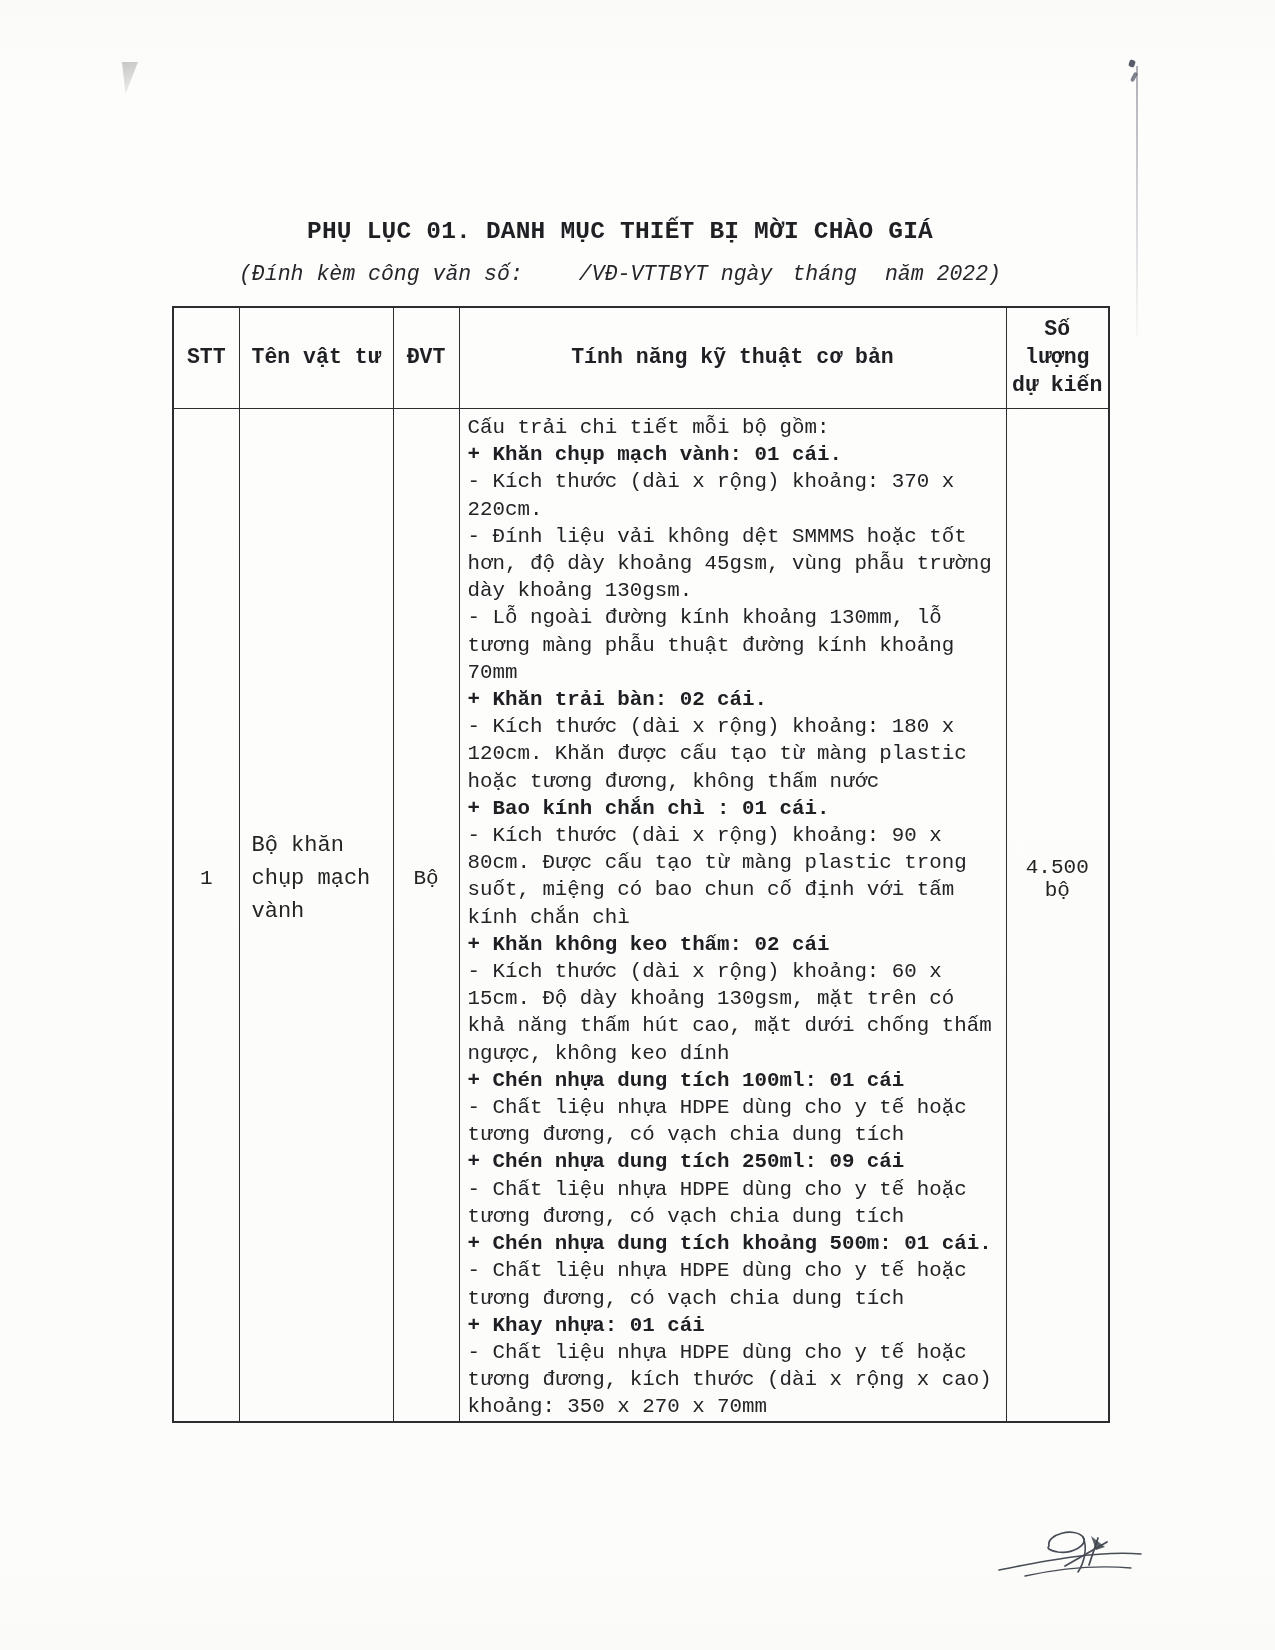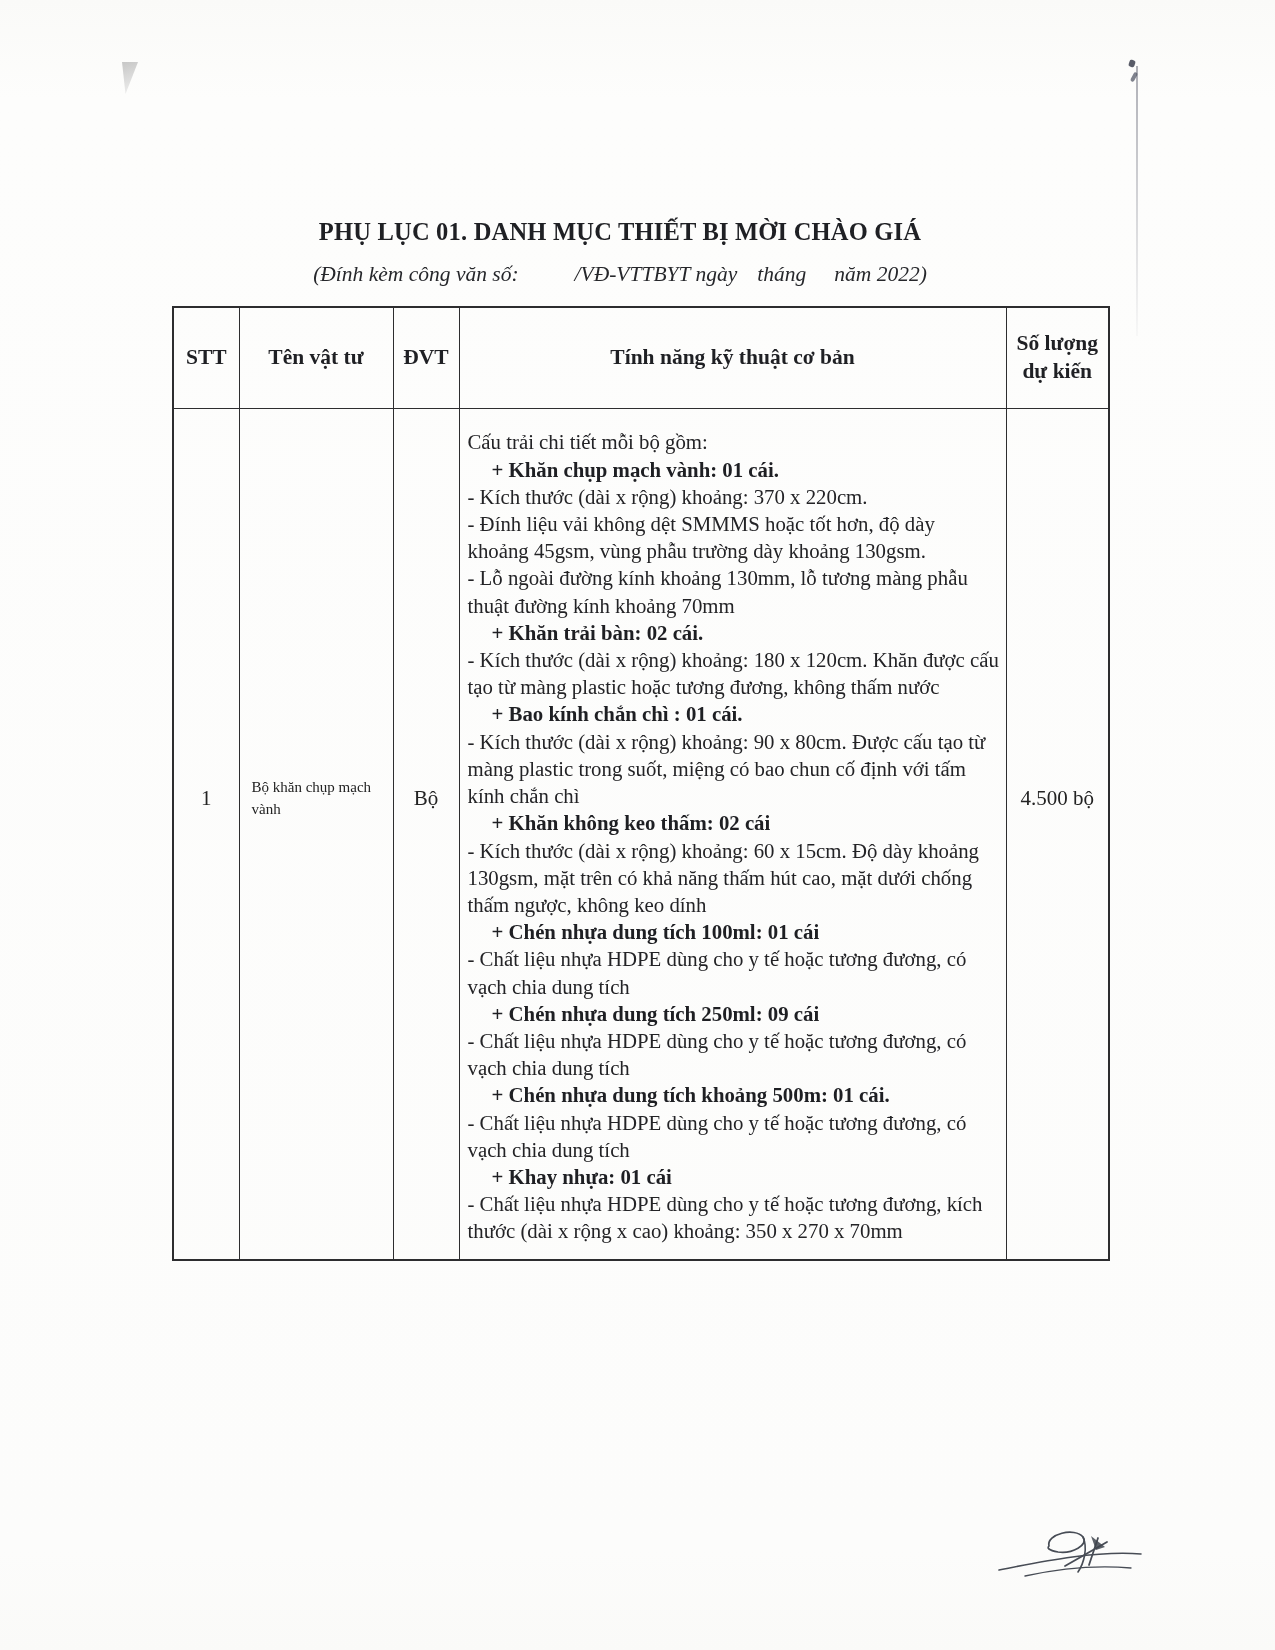--- a/index.html
+++ b/index.html
@@ -1,19 +1,19 @@
 <!DOCTYPE html>
 <html><head>
 <meta charset="utf-8">
 <style>
   html,body { margin:0; padding:0; background:#e8e8e8; }
   .page {
     position:relative; width:1275px; height:1650px; margin:0 auto;
     background:linear-gradient(180deg,#fafaf8 0%, #fdfdfc 6%, #fcfcfb 94%, #fafaf8 100%);
-    font-family:Liberation Serif, serif;
+    font-family:Liberation Mono, monospace;
     color:#232323; overflow:hidden;
   }
   
   .corner-mark {
     position:absolute; left:122px; top:62px; width:16px; height:32px;
     background:linear-gradient(160deg,#9b9b9b 0%, #d8d8d8 80%);
     clip-path:polygon(0 0, 100% 0, 22% 100%);
     opacity:.55;
   }
   .page-edge {
@@ -45,24 +45,24 @@
   .doc-table th, .doc-table td { border:1.7px solid #2d2d2f; overflow:hidden; }
   .doc-table thead th {
     height:100px; vertical-align:middle; text-align:center;
     font-size:21.5px; font-weight:bold; line-height:1.3; padding:0 5px;
     color:#1f2024;
   }
   .doc-table tbody td { height:845px; vertical-align:middle; }
   .cell-center { text-align:center; font-size:21px; }
   .v-shift { transform:translateY(-36px); display:block; }
   td.c-name { padding:0 8px 0 12px; }
-  td.c-name .v-shift { font-size:15px; line-height:1.5; }
+  td.c-name .v-shift { font-size:22px; line-height:1.5; }
   td.c-spec { vertical-align:top; padding:5px 5px 0 8px; }
   .spec-line { font-size:20.8px; line-height:27.2px; color:#232326; }
-  .spec-line.bold { font-weight:bold; color:#1e1f23;margin-left:24px; }
+  .spec-line.bold { font-weight:bold; color:#1e1f23; }
 
   .footnote {
     position:absolute; left:140px; top:1262px; width:900px;
     text-align:center; font-style:italic; font-size:21.5px; line-height:34px;
     color:#2a2b2f;
   }
 
   .signature { position:absolute; left:995px; top:1518px; }
 </style>
 </head>

